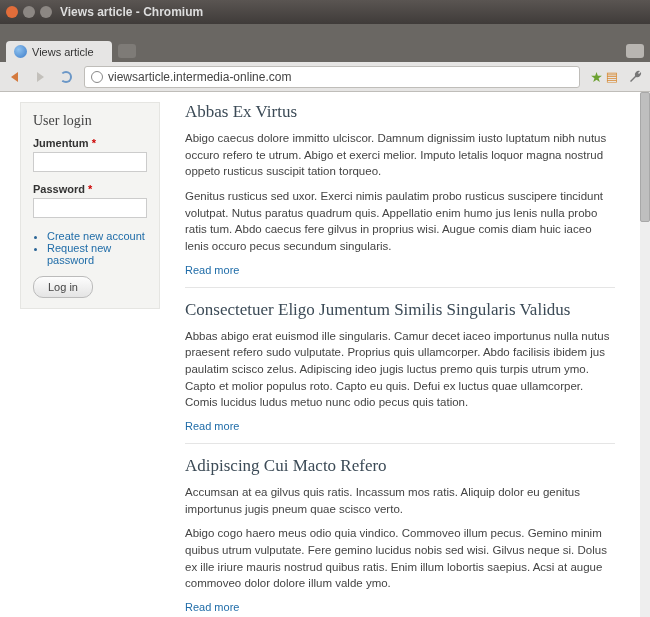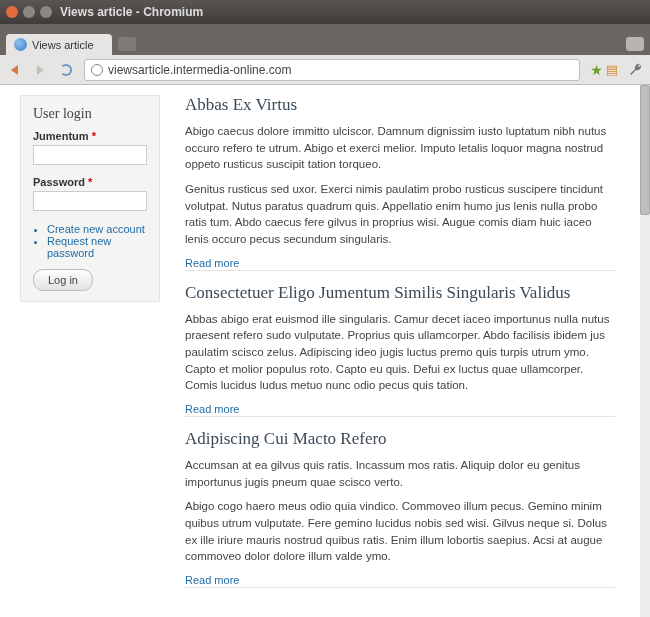--- a/index.html
+++ b/index.html
@@ -5,21 +5,21 @@
   * { box-sizing: border-box; margin: 0; padding: 0; }
   body { font-family: "Lucida Grande", Verdana, sans-serif; font-size: 12px; color: #333; background: #f0f0f0; width: 650px; height: 617px; overflow: hidden; }
   
   .titlebar { background: linear-gradient(#5a5552,#3f3b39); height: 24px; display: flex; align-items: center; padding: 9px 6px; color: #ddd; font-size: 12px; }
   .win-btns { display: flex; gap: 5px; margin-right: 8px; }
   .win-btn { width: 12px; height: 12px; border-radius: 50%; }
   .win-close { background: #e26d3a; }
   .win-min, .win-max { background: #8c8783; }
   .title-text { font-weight: bold; }
   
-  .tabstrip { background: #6a6763; height: 31px; display: flex; align-items: flex-end; padding-left: 6px; position: relative; }
+  .tabstrip { background: #6a6763; height: 38px; display: flex; align-items: flex-end; padding-left: 6px; position: relative; }
   .tab { background: #e6e5e4; border-radius: 4px 4px 0 0; padding: 4px 18px 4px 8px; font-size: 11px; color: #333; display: flex; align-items: center; gap: 5px; position: relative; }
   .favicon { width: 13px; height: 13px; border-radius: 50%; background: radial-gradient(circle at 35% 35%, #8fc2ef, #3d7cc9); }
   .newtab { width: 18px; height: 14px; background: #7e7b77; border-radius: 3px; margin-left: 6px; margin-bottom: 4px; }
   .incog { width:18px; height:14px; background:#b8b5b1; border-radius:3px; margin-left:auto; margin-right:6px; margin-bottom:4px;}
   
   .toolbar { background: #e6e5e4; height: 30px; display: flex; align-items: center; padding: 0 6px; gap: 10px; border-bottom: 1px solid #bfbdb9; }
   .nav-btn { width: 16px; height: 16px; display: flex; align-items: center; justify-content: center; }
   .arrow-left, .arrow-right { width:0;height:0;border-top:5px solid transparent;border-bottom:5px solid transparent; }
   .arrow-left { border-right:7px solid #d47a3e; }
   .arrow-right { border-left:7px solid #c3c0bb; }
@@ -38,21 +38,21 @@
   .sidebar { width: 140px; background: #f4f4f2; border:1px solid #e5e5e2; padding: 10px 12px; font-size: 11px; align-self:flex-start;}
   .block-title { font-size: 14px; font-family: Georgia, serif; font-weight: normal; color: #444; margin-bottom: 8px; }
   .form-label { font-weight: bold; font-size:11px; margin-top:5px; display:block;}
   .req { color: #c00; }
   .text-input { width: 100%; border: 1px solid #ccc; padding: 3px 4px; margin: 3px 0 6px; font-size:11px;}
   .sidebar ul { list-style: disc; margin: 6px 0 10px 14px; color:#2a6496;}
   .sidebar a { color: #1f6ca8; text-decoration: none; font-size:11px;}
   .btn { background: linear-gradient(#fdfdfd,#e4e4e4); border:1px solid #bbb; border-radius:10px; padding:4px 14px; font-size:11px; color:#444; cursor:pointer;}
   
   .content { flex: 1; font-size: 12px; padding-right:5px;}
-  .article { margin-bottom: 12px; border-bottom: 1px solid #e5e5e5; }
+  .article { margin-bottom: 12px; padding-bottom: 10px; border-bottom: 1px solid #e5e5e5; }
   .article h2 { font-family: Georgia, "Times New Roman", serif; font-weight: normal; color: #3b4a56; font-size: 17px; margin-bottom: 8px; }
   .article p { color: #444; line-height: 1.45; font-size: 11.5px; margin-bottom: 8px; }
   .readmore { }
   .readmore a { color: #1f6ca8; font-size: 11px; text-decoration: none; }
 </style>
 </head>
 <body>
 
 <div class="titlebar">
   <div class="win-btns">

